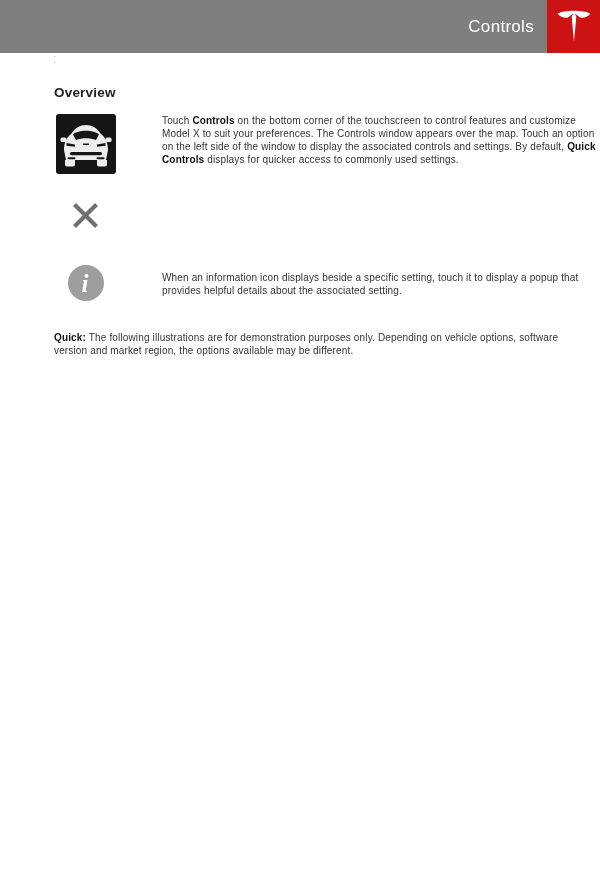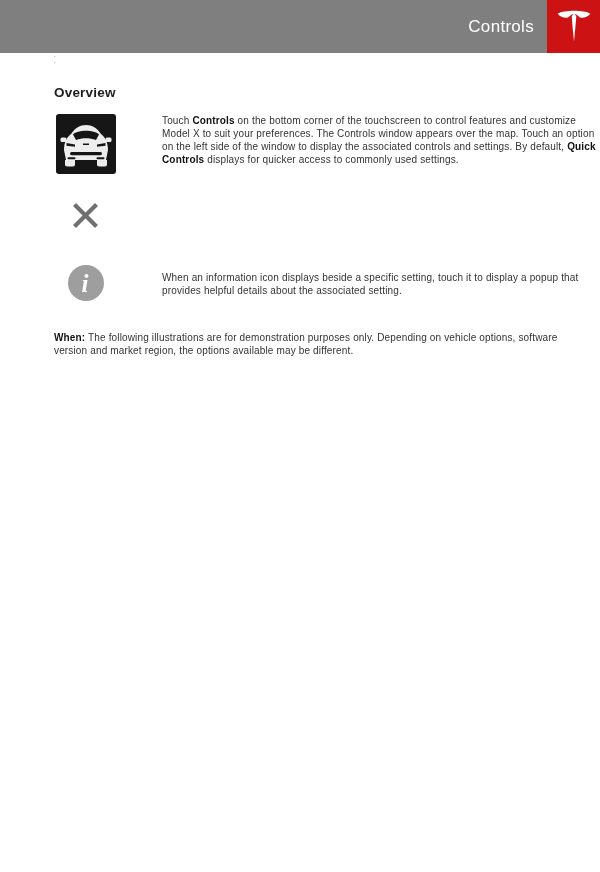--- a/index.html
+++ b/index.html
@@ -188,19 +188,19 @@
     <svg viewBox="0 0 29 27">
       <path d="M3.5 2.5 L25.5 24.5 M25.5 2.5 L3.5 24.5" stroke="#707070" stroke-width="4.2" fill="none"></path>
     </svg>
   </div>
 
   <div class="info-icon-box">
     <span class="info-i">i</span>
   </div>
   <div class="body-text row-text row3-text"><span>When an information icon displays beside a specific setting, touch it to display a popup that provides helpful details about the associated setting.</span></div>
 
-  <div class="body-text note-text"><b>When:</b><span> The following illustrations are for demonstration purposes only. Depending on vehicle options, software version and market region, the options available may be different.</span></div>
+  <div class="body-text note-text"><b>Quick:</b><span> The following illustrations are for demonstration purposes only. Depending on vehicle options, software version and market region, the options available may be different.</span></div>
 
   <div class="footer-line"></div>
   <div class="footer-left">Using the Touchscreen</div>
   <div class="footer-right">242</div>
 
 </div>
 
 </body></html>

